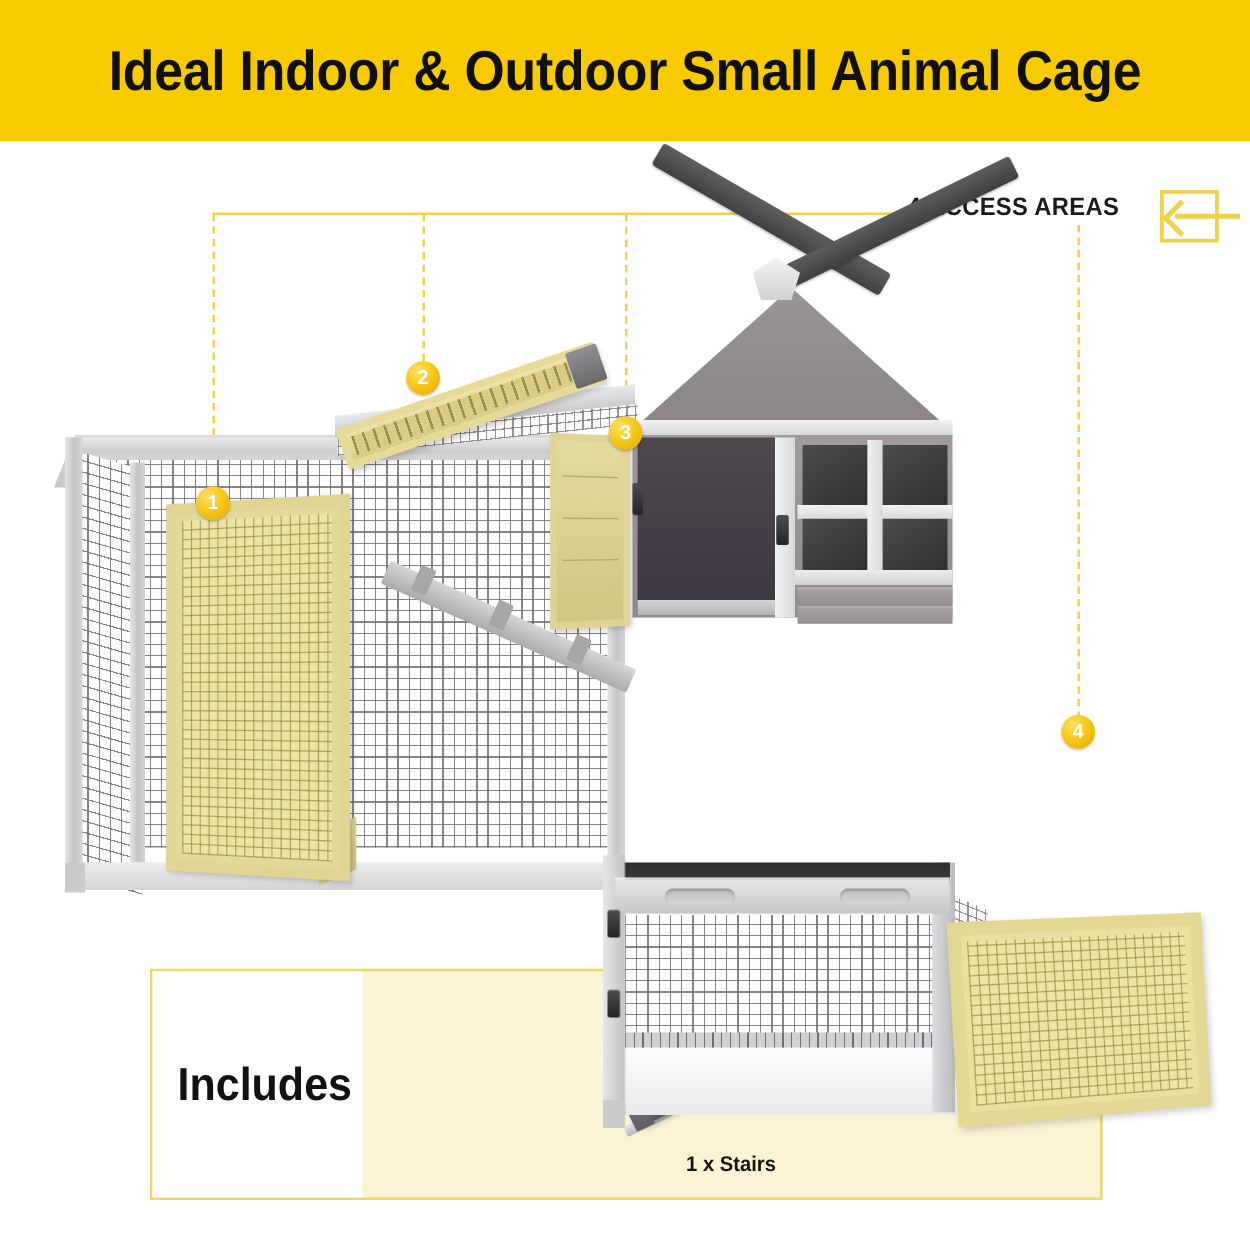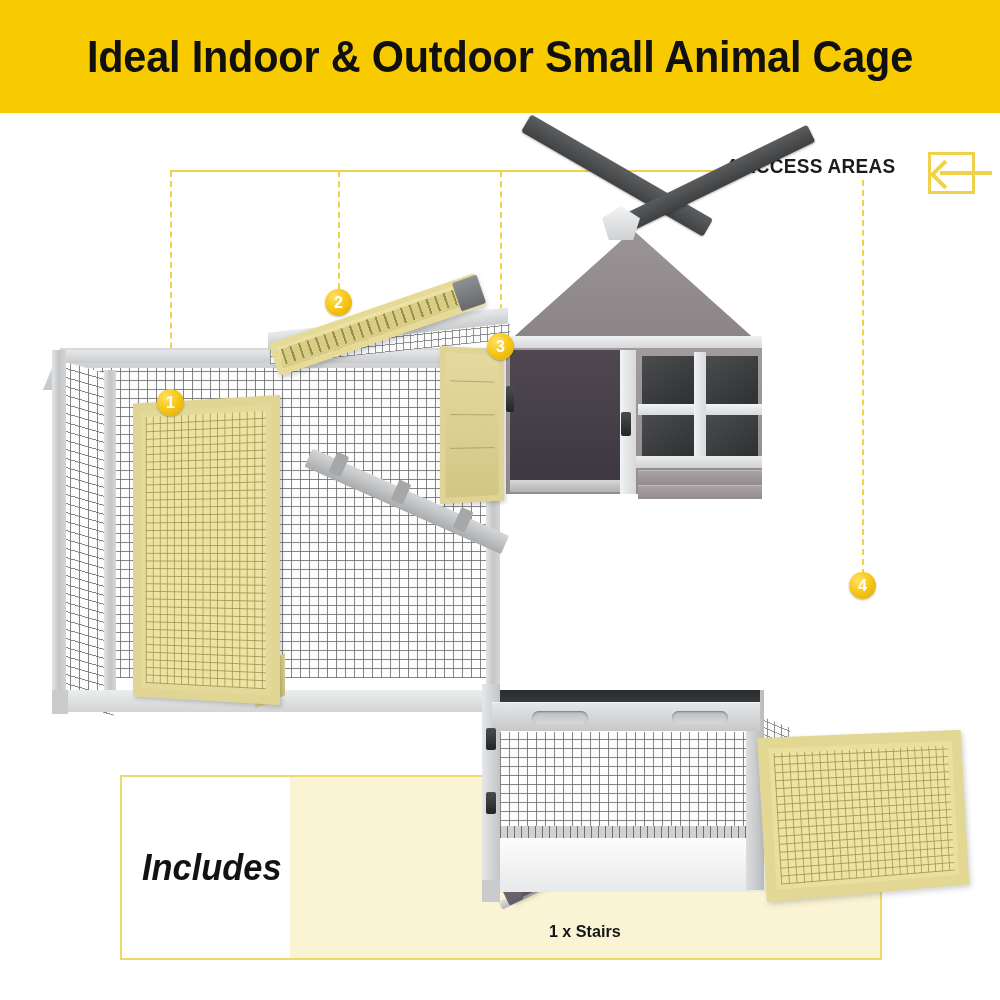--- a/index.html
+++ b/index.html
@@ -287,21 +287,21 @@
   .run-floor{position:absolute;left:60px;top:500px;width:440px;height:22px;background:linear-gradient(180deg,#eceded,#d2d4d5);z-index:12;}
   .run-foot-l{position:absolute;left:52px;top:500px;width:16px;height:24px;background:#c9cbcc;z-index:20;}
 
   
   .includes{
     position:absolute;left:120px;top:775px;width:762px;height:185px;
     border:2px solid #EBD96A;background:#FBF4D4;box-sizing:border-box;
   }
   .includes-white{
     position:absolute;left:0;top:0;width:168px;height:100%;
-    background:#ffffff;display:flex;align-items:center;justify-content:flex-start;font-style:italic;
+    background:#ffffff;display:flex;align-items:center;justify-content:flex-start;
   }
   .includes-label{
     font-family:"Liberation Sans Narrow","Liberation Sans",sans-serif;
     font-weight:bold;font-size:37px;color:#121212;margin-left:20px;
     transform:scaleX(0.93);transform-origin:left center;
   }
   .inc-items{position:absolute;left:168px;top:0;right:0;bottom:0;display:flex;}
   .inc-item{flex:1;position:relative;display:flex;flex-direction:column;
     align-items:center;justify-content:flex-end;padding-bottom:16px;}
   .inc-caption{

